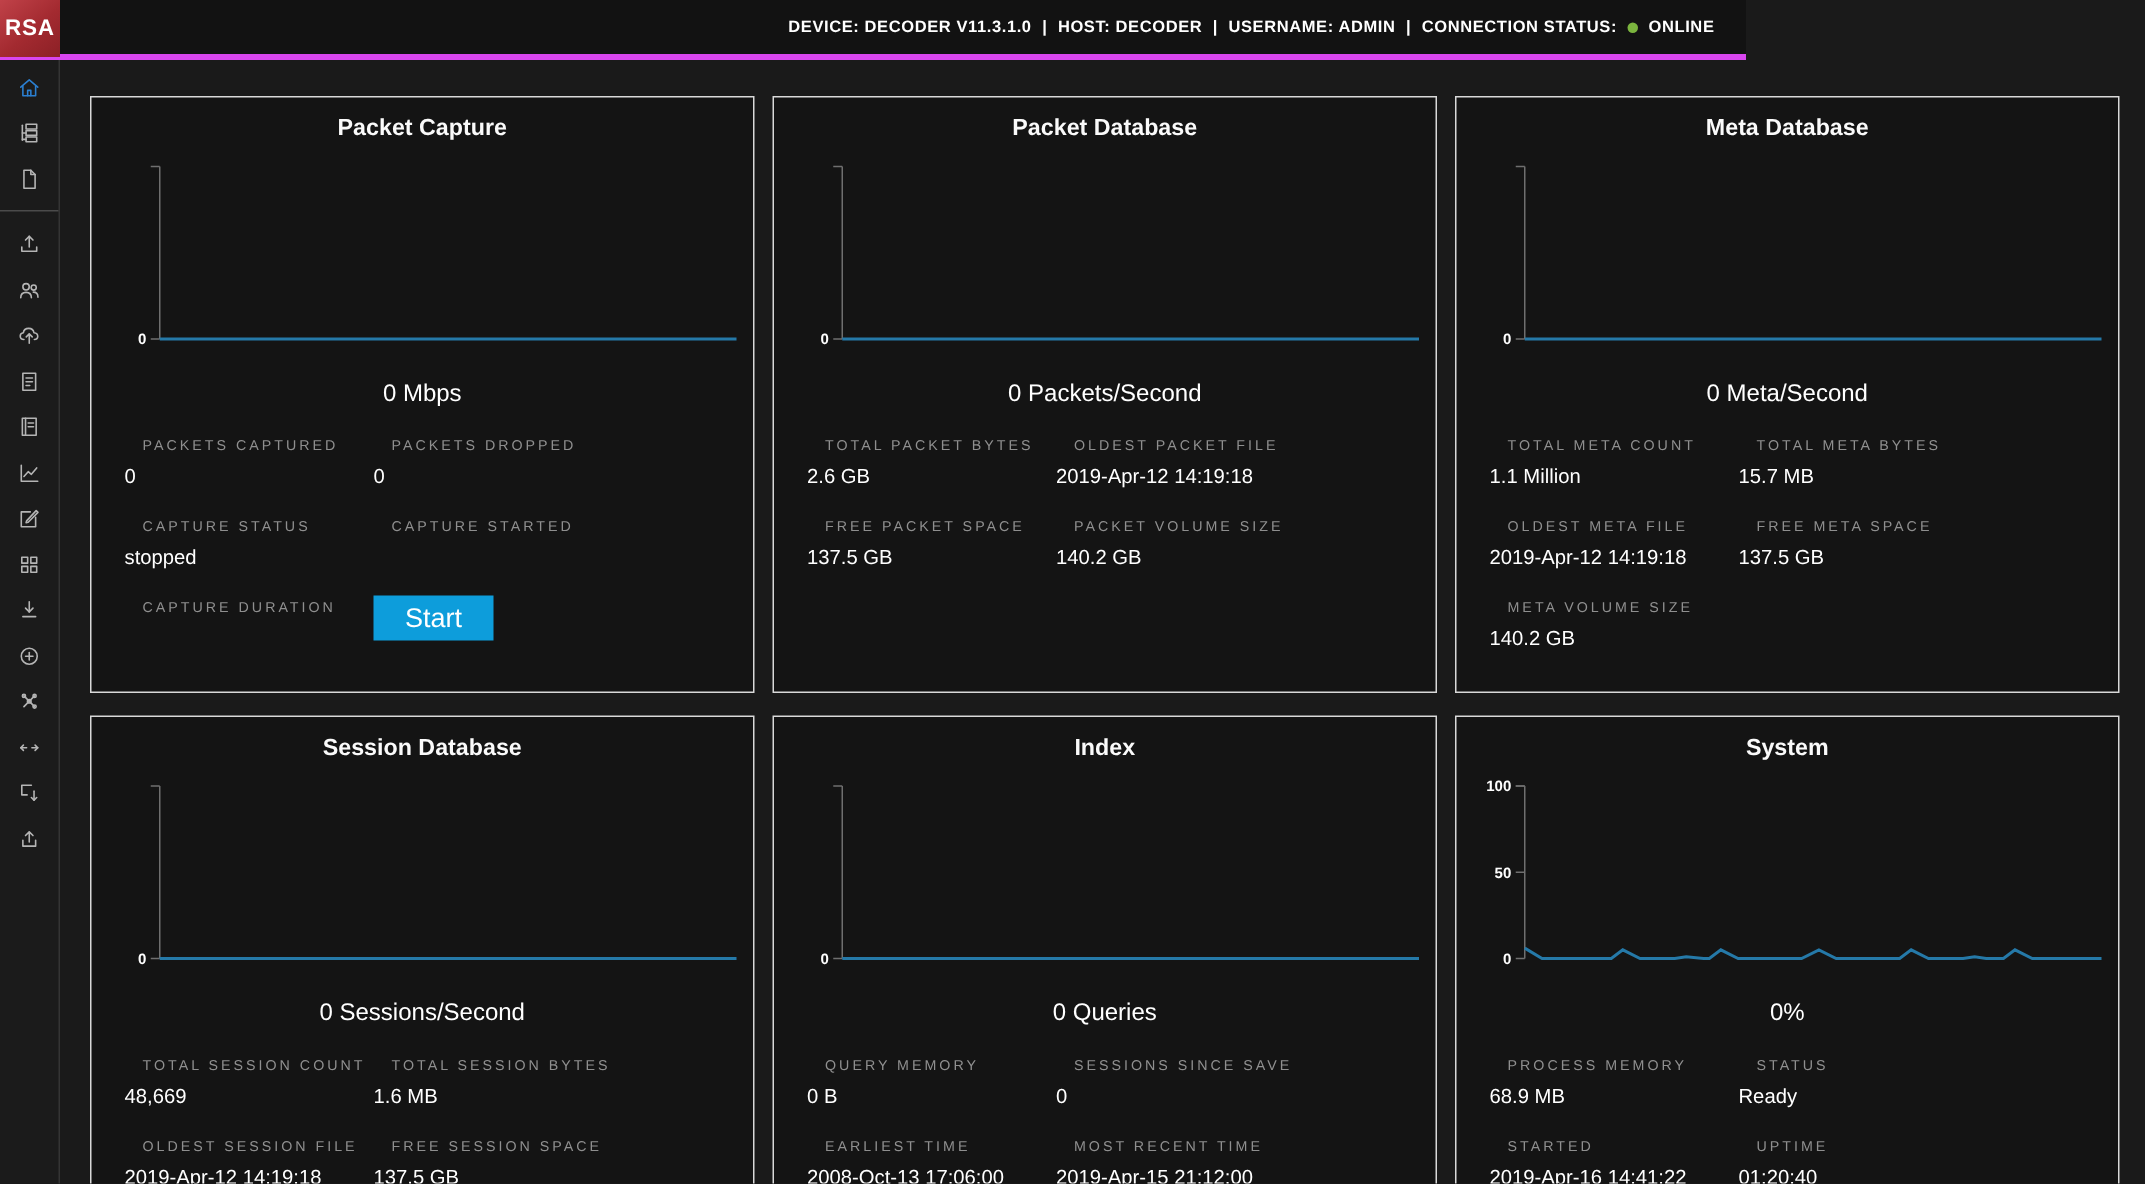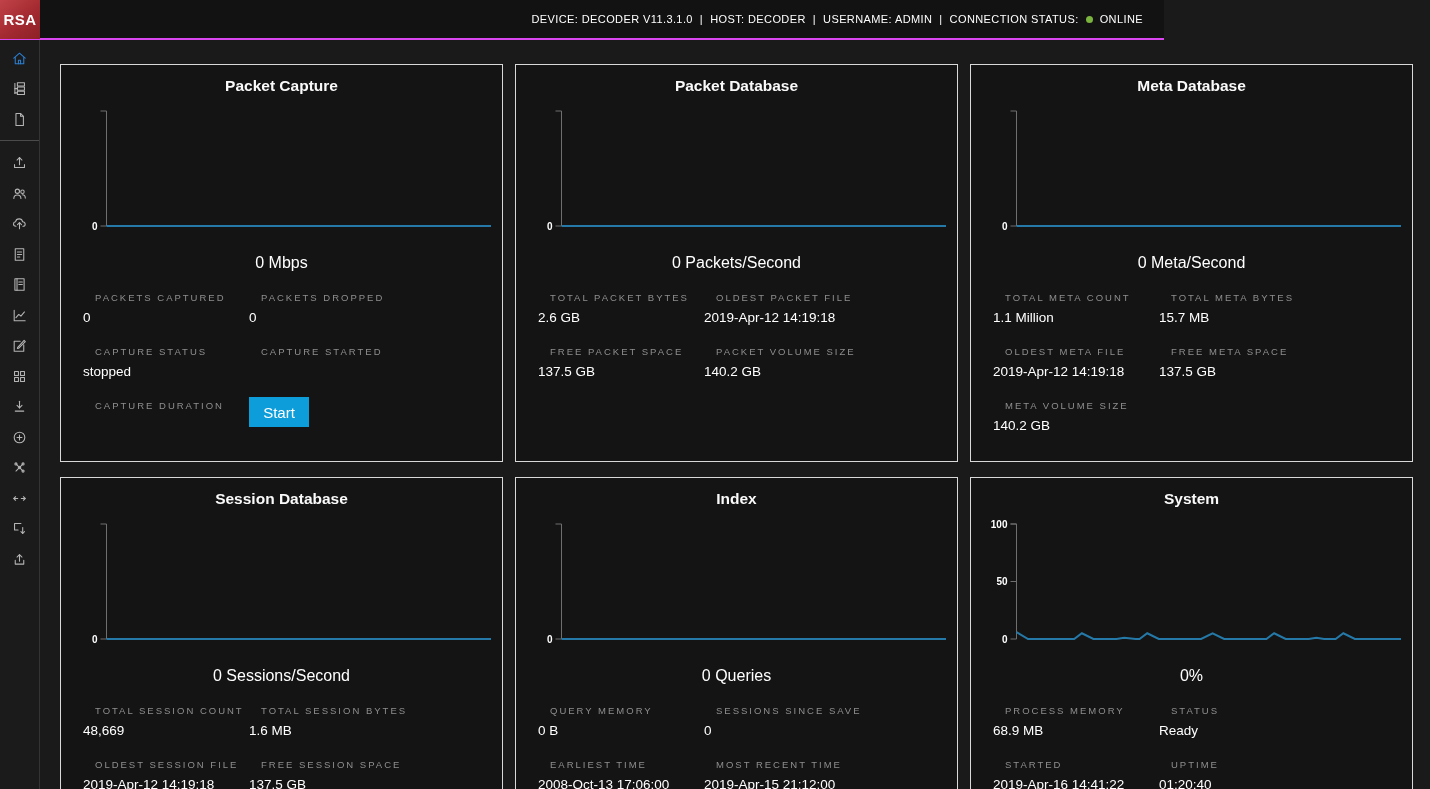--- a/index.html
+++ b/index.html
@@ -5,31 +5,31 @@
   * { margin:0; padding:0; box-sizing:border-box; }
   html,body {
     width:1430px; height:789px; overflow:hidden;
     background:#1a1a1a;
     font-family:"Liberation Sans","DejaVu Sans",sans-serif;
   }
   
   .topbar {
     position:absolute; top:0; left:0; width:1164px; height:40px;
     background:#121212; display:flex; align-items:center;
-    border-bottom:2px solid #d946ef; z-index:5;
+    border-bottom:4px solid #d946ef; z-index:5;
   }
   .logo {
     width:40px; height:40px; flex:0 0 40px;
     background:linear-gradient(140deg,#c2434a 0%,#a32a30 55%,#8c2026 100%);
     color:#fff; font-weight:700; font-size:15px; letter-spacing:.5px;
     display:flex; align-items:center; justify-content:center;
   }
   .topbar-status {
     margin-left:auto; padding-right:21px; color:#ffffff;
-    font-size:11px; font-weight:400; letter-spacing:.4px;
+    font-size:11px; font-weight:700; letter-spacing:.4px;
     display:flex; align-items:center; gap:7px; white-space:nowrap;
   }
   .dot { width:7px; height:7px; border-radius:50%; display:inline-block; }
   
   .sidebar {
     position:absolute; top:40px; left:0; bottom:0; width:40px;
     background:#1b1b1b; border-right:1px solid #343434;
     display:flex; flex-direction:column; align-items:center; padding-top:3px;
   }
   .sb-item { width:40px; height:30.5px; display:flex; align-items:center; justify-content:center; cursor:pointer; }
@@ -48,21 +48,21 @@
   .chart { position:absolute; top:36px; left:0; }
   .chart text { font-family:"Liberation Sans","DejaVu Sans",sans-serif; font-size:10px; font-weight:700; fill:#ffffff; }
   .big-value { position:absolute; top:189px; left:0; right:0; text-align:center; font-size:16px; color:#ffffff; }
   .stats {
     position:absolute; top:227px; left:22px; right:8px;
     display:grid; grid-template-columns:166px 1fr; grid-auto-rows:54px;
   }
   .stat-label { font-size:9.5px; letter-spacing:2px; color:#8f8f8f; text-transform:uppercase;padding-left:12px; }
   .stat-value { font-size:13.5px; color:#ffffff; margin-top:7px; min-height:16px; }
   .start-btn {
-    width:60px; height:30px; border:none; color:#fff; font-size:15px;
+    width:80px; height:30px; border:none; color:#fff; font-size:18px;
     font-family:inherit; cursor:pointer; margin-top:-3px; display:block;
   }
 </style>
 </head>
 <body>
 
 <header class="topbar">
   <div class="logo">RSA</div>
   <div class="topbar-status">
     <span>DEVICE: DECODER V11.3.1.0</span>

